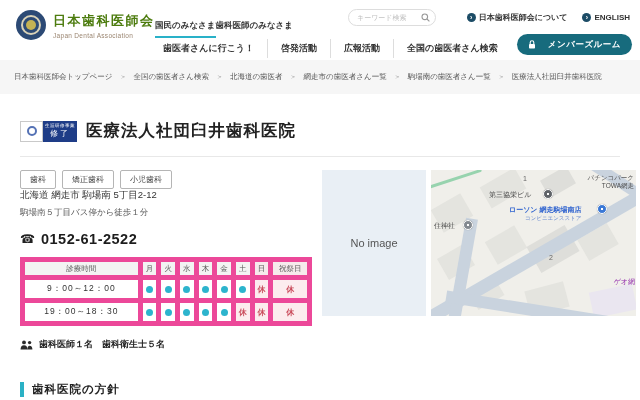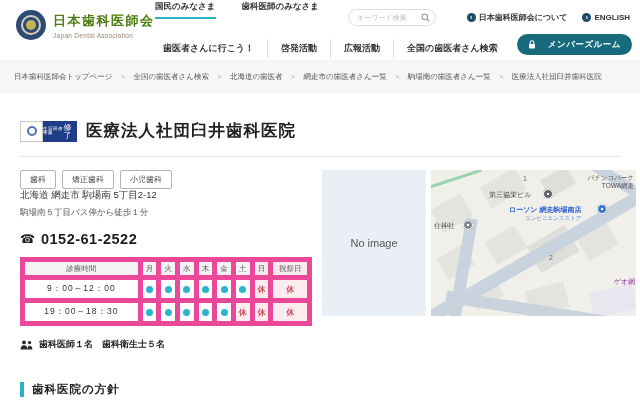--- a/index.html
+++ b/index.html
@@ -8,21 +8,21 @@
 
   
   .header { position:relative; height:60px; background:#fff; }
   .logo { position:absolute; left:16px; top:10px; display:flex; align-items:center; gap:7px; cursor:pointer; }
   .emblem { width:30px; height:30px; border-radius:50%; background:#2c4a75; display:flex; align-items:center; justify-content:center; }
   .emblem-ring { width:20px; height:20px; border-radius:50%; border:2px solid #d9d2b8; display:flex; align-items:center; justify-content:center; }
   .emblem-core { width:10px; height:10px; border-radius:50%; background:#c4b254; }
   .logo-jp { font-size:13px; font-weight:bold; color:#4d7c0f; letter-spacing:1.5px; }
   .logo-en { font-size:6.5px; color:#9a8570; margin-top:2px; letter-spacing:.3px; }
 
-  .nav-primary { position:absolute; left:155px; top:1px; display:flex; gap:26px; }
+  .nav-primary { position:absolute; left:155px; top:20px; display:flex; }
   .nav-primary .item { font-size:8.5px; font-weight:bold; color:#333; padding-bottom:4px; cursor:pointer; }
   .nav-primary .item.active { border-bottom:2px solid #29b1c8; }
 
   .search-box { position:absolute; left:348px; top:9px; width:88px; height:17px;
     border:1px solid #ddd; border-radius:9px; display:flex; align-items:center; padding:0 5px 0 8px; background:#fff; }
   .search-box input { border:none; outline:none; width:64px; font-size:7px; color:#777; background:transparent;
     font-family:"Liberation Sans",sans-serif; }
   .search-box input::placeholder { color:#bfbfbf; }
   .mag-icon { flex:none; }
 
@@ -46,21 +46,21 @@
   .crumb { cursor:pointer; }
   .crumb.current { cursor:default; }
   .crumb-sep { margin:0 7px; color:#888; font-size:7px; }
 
   
   .main { padding:0 4px 0 20px; }
   .title-row { margin-top:26px; display:flex; align-items:center; gap:9px; }
   .cert-badge { display:flex; height:21px; flex:none; }
   .badge-left { width:23px; background:#fff; border:1px solid #c9c9c9; display:flex; align-items:center; justify-content:center; }
   .badge-circle { width:10px; height:10px; border-radius:50%; border:2px solid #5572b5; }
-  .badge-right { width:34px; background:#1e3c87; color:#fff; display:flex; flex-direction:row;
+  .badge-right { width:34px; background:#1e3c87; color:#fff; display:flex; flex-direction:column;
     align-items:center; justify-content:center; line-height:1; }
   .badge-top { font-size:4.5px; letter-spacing:.5px; }
   .badge-bottom { font-size:8px; margin-top:1.5px; letter-spacing:2px; }
   .clinic-name { font-size:16.5px; font-weight:bold; color:#222; letter-spacing:1px; }
   .title-divider { border-bottom:1px solid #e8e8e8; margin-top:14px; margin-right:16px; }
 
   .content { display:flex; margin-top:13px; gap:10px; }
   .left-col { width:292px; flex:none; }
 
   .tag-row { display:flex; gap:6px; }

